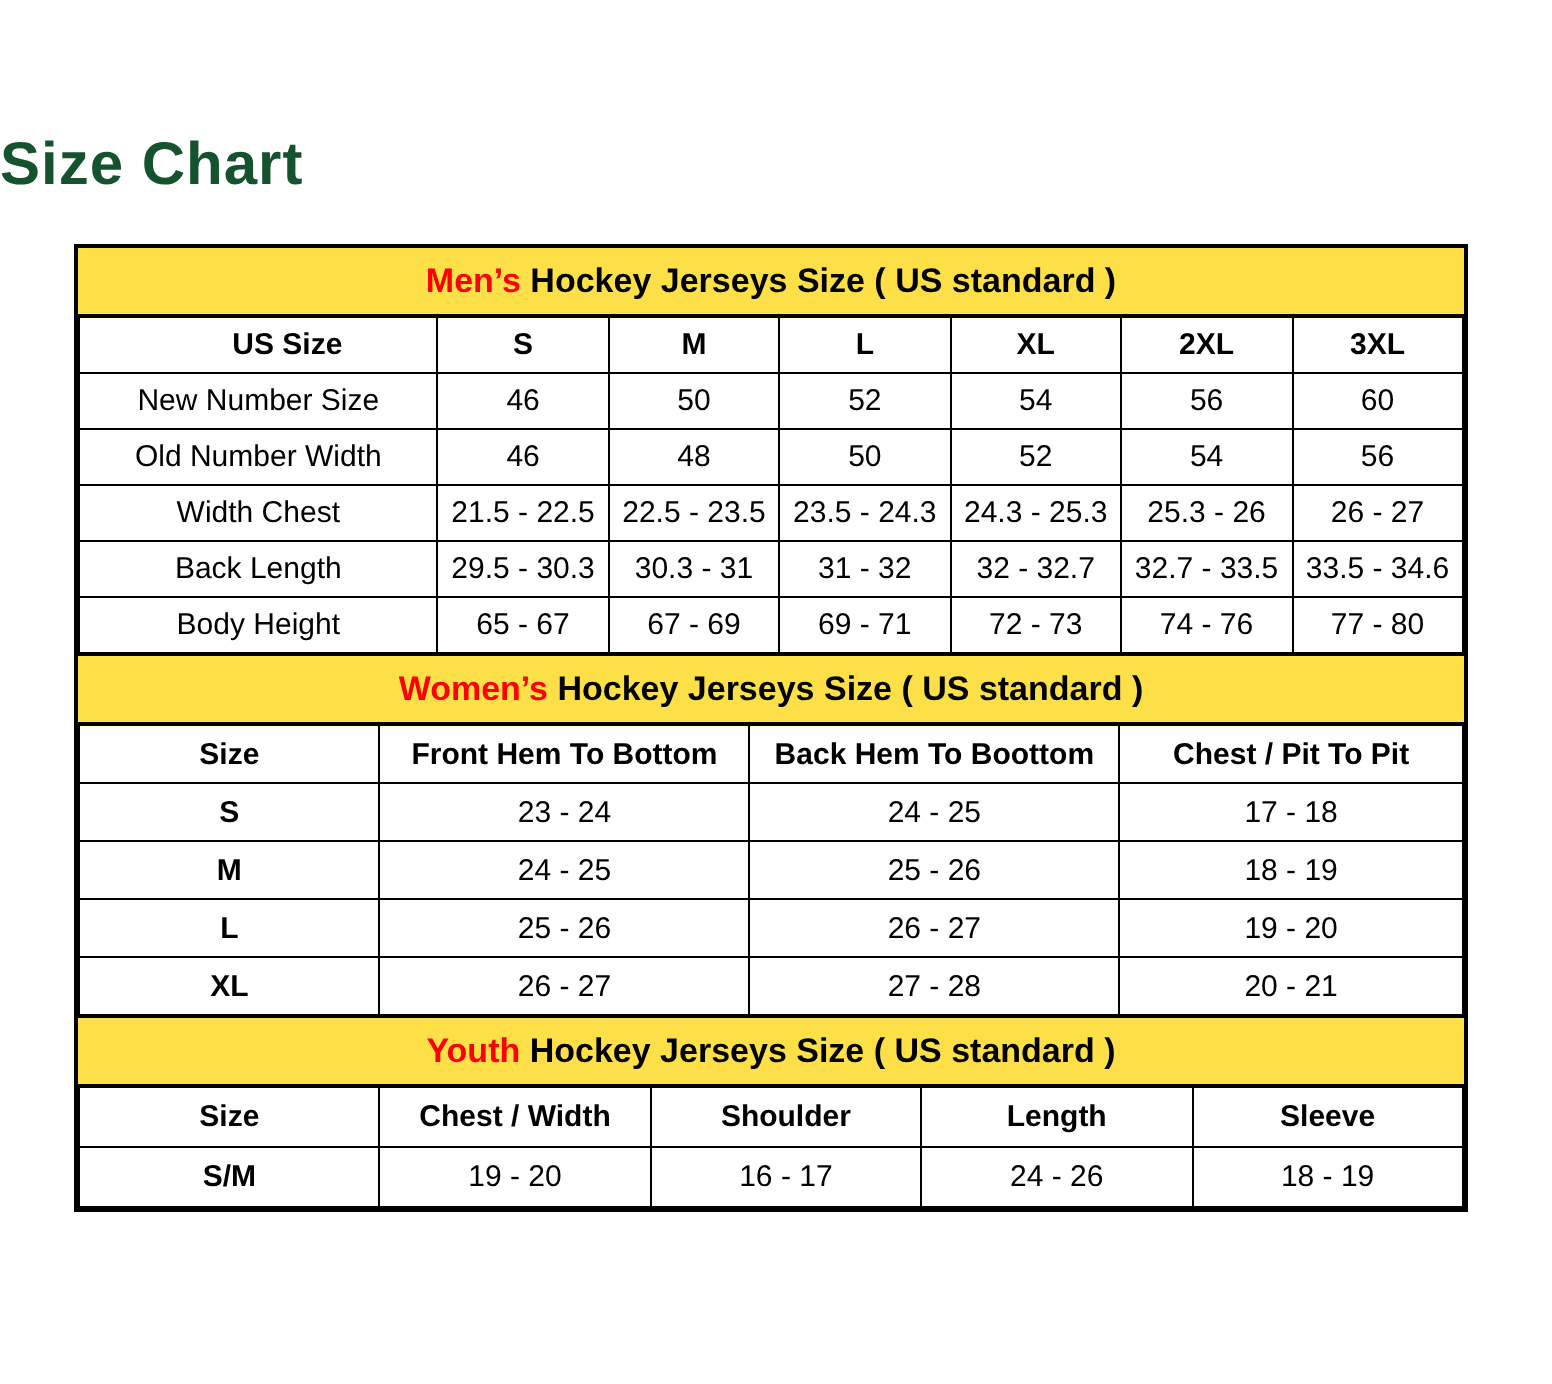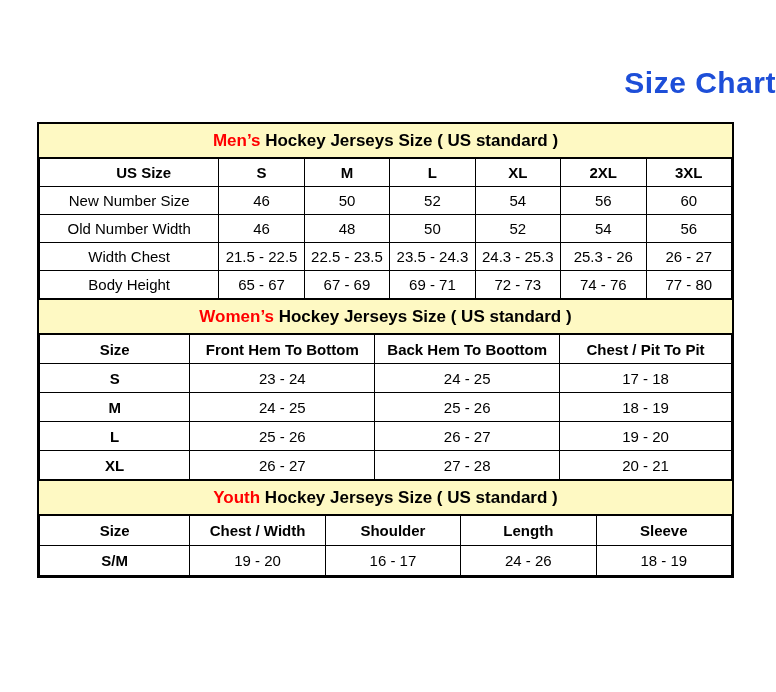--- a/index.html
+++ b/index.html
@@ -2,28 +2,28 @@
 <html><head>
 <meta charset="utf-8">
 <style>
   html,body{margin:0;padding:0;}
   body{
     width:776px;height:692px;background:#ffffff;overflow:hidden;position:relative;
     font-family:"Liberation Sans","DejaVu Sans",sans-serif;color:#000;
   }
   .title{
     position:absolute;top:66px;left:0;width:776px;margin:0;
-    text-align:right;font-size:30px;font-weight:700;color:#1d4ed8;letter-spacing:0.5px;
+    text-align:left;font-size:30px;font-weight:700;color:#14532d;letter-spacing:0.5px;
   }
   .sizechart{
     position:absolute;left:37px;top:122px;width:697px;
     border:2px solid #000;background:#fff;box-sizing:border-box;
   }
   .band{
-    background:#fef9c3;border-top:1px solid #000;border-bottom:1px solid #000;
+    background:#fde047;border-top:1px solid #000;border-bottom:1px solid #000;
     height:33px;line-height:33px;text-align:center;
     font-size:17px;font-weight:700;color:#000;
   }
   .band .hl{color:#ff0000;}
   table{width:100%;border-collapse:collapse;table-layout:fixed;}
   th,td{
     border:1px solid #000;text-align:center;vertical-align:middle;
     font-size:15px;padding:0 2px;overflow:hidden;white-space:nowrap;
   }
   th{font-weight:700;}
@@ -86,20 +86,29 @@
         <tr>
           <td>Width Chest</td>
           <td>21.5 - 22.5</td>
           <td>22.5 - 23.5</td>
           <td>23.5 - 24.3</td>
           <td>24.3 - 25.3</td>
           <td>25.3 - 26</td>
           <td>26 - 27</td>
         </tr>
         <tr>
+          <td>Back Length</td>
+          <td>29.5 - 30.3</td>
+          <td>30.3 - 31</td>
+          <td>31 - 32</td>
+          <td>32 - 32.7</td>
+          <td>32.7 - 33.5</td>
+          <td>33.5 - 34.6</td>
+        </tr>
+        <tr>
           <td>Body Height</td>
           <td>65 - 67</td>
           <td>67 - 69</td>
           <td>69 - 71</td>
           <td>72 - 73</td>
           <td>74 - 76</td>
           <td>77 - 80</td>
         </tr>
       </tbody>
     </table>

